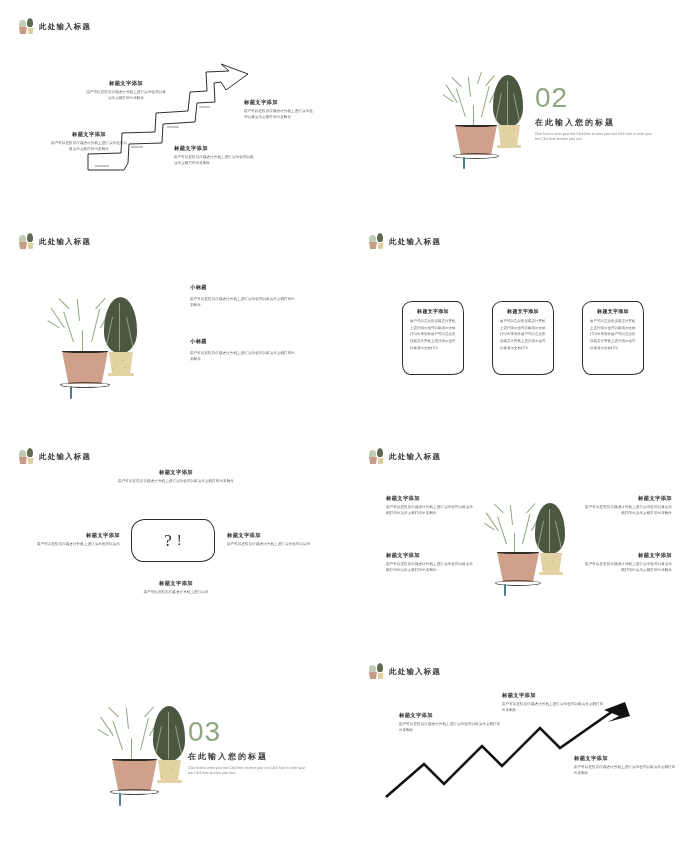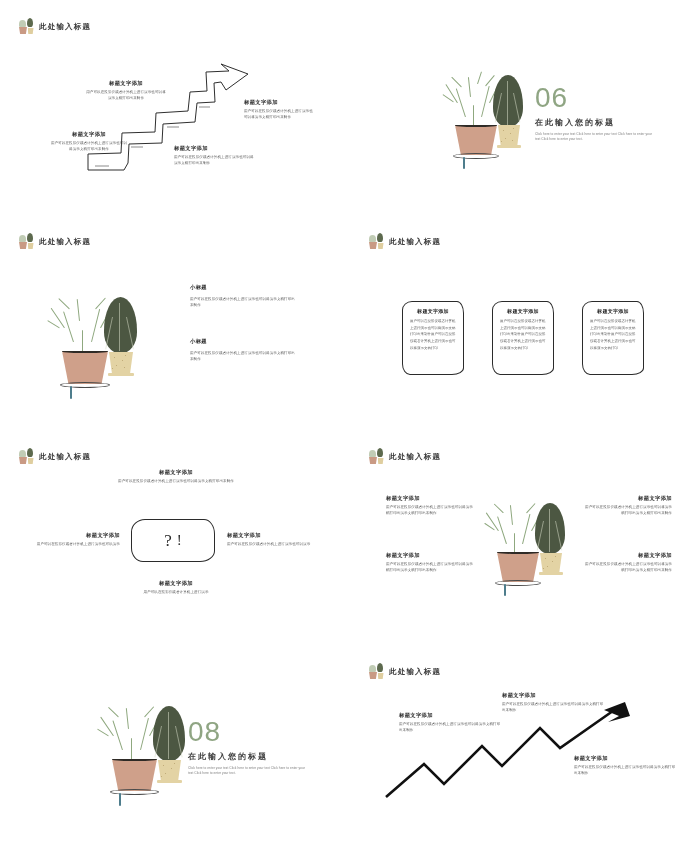--- a/index.html
+++ b/index.html
@@ -227,21 +227,21 @@
         <div class="pot-tan-base" style="left:54px;top:78px;width:24px;height:3px;"></div>
         <div class="speck" style="left:60px;top:63px;"></div>
         <div class="speck" style="left:67px;top:66px;"></div>
         <div class="speck" style="left:62px;top:71px;"></div>
         <div class="speck" style="left:70px;top:61px;"></div>
         <div class="speck" style="left:58px;top:74px;"></div>
         <div class="speck" style="left:69px;top:73px;"></div>
       </div>
 
       <div style="position:absolute;left:177px;top:78px;width:145px;">
-        <div class="bignum">06</div>
+        <div class="bignum">02</div>
         <div class="sec-title" style="margin-top:5px;">在此输入您的标题</div>
         <div class="en-txt" style="margin-top:4px;width:118px;">Click here to enter your text Click here to enter your text Click here to enter your text Click here to enter your text.</div>
       </div>
     </div>
   </div>
 
   <div class="slide">
     <div class="slide-inner">
       <div class="hdr">
         <span class="logo">
@@ -443,21 +443,21 @@
         <div class="pot-tan" style="left:58px;top:60px;width:23px;height:20px;"></div>
         <div class="pot-tan-base" style="left:57px;top:80px;width:25px;height:3px;"></div>
         <div class="speck" style="left:63px;top:65px;"></div>
         <div class="speck" style="left:71px;top:68px;"></div>
         <div class="speck" style="left:65px;top:73px;"></div>
         <div class="speck" style="left:74px;top:63px;"></div>
         <div class="speck" style="left:61px;top:76px;"></div>
       </div>
 
       <div style="position:absolute;left:180px;top:67px;width:145px;">
-        <div class="bignum">08</div>
+        <div class="bignum">03</div>
         <div class="sec-title" style="margin-top:5px;">在此输入您的标题</div>
         <div class="en-txt" style="margin-top:4px;width:118px;">Click here to enter your text Click here to enter your text Click here to enter your text Click here to enter your text.</div>
       </div>
     </div>
   </div>
 
   <div class="slide">
     <div class="slide-inner">
       <div class="hdr">
         <span class="logo">

